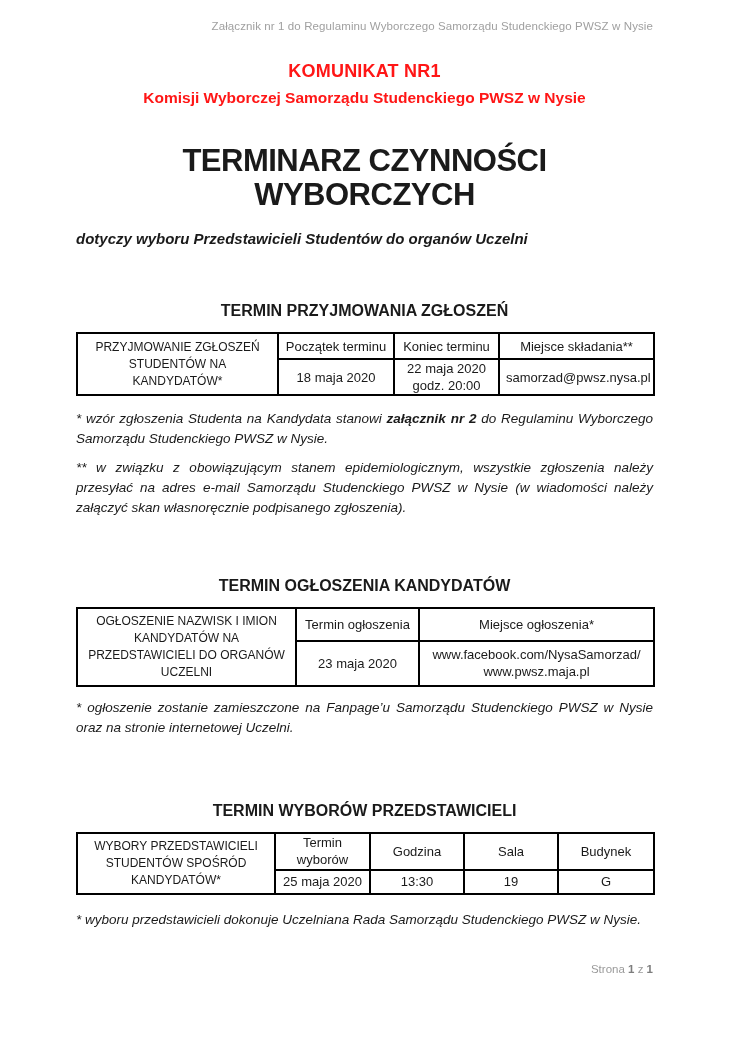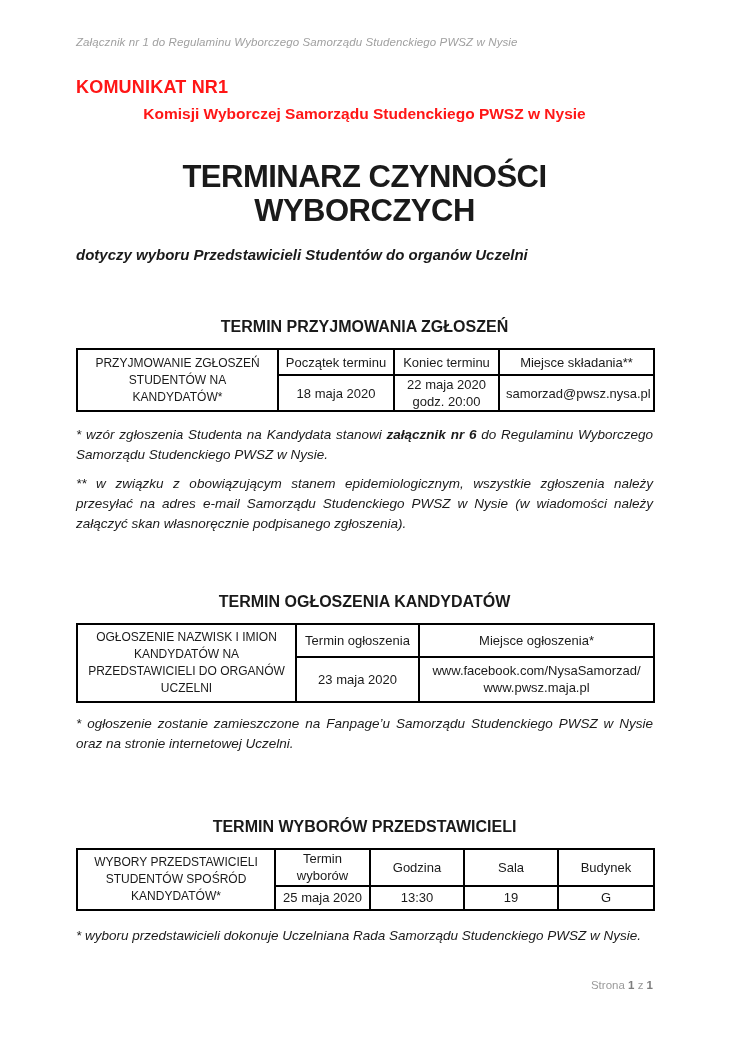--- a/index.html
+++ b/index.html
@@ -20,31 +20,31 @@
     height: 1038px;
     background: #ffffff;
   }
   .content {
     width: 577px;
     margin-left: 76px;
   }
 
   
   .attachment-note {
-    padding-top: 36px;
-    text-align: left;
-    font-style: italic;
+    padding-top: 20px;
+    text-align: right;
     font-size: 11.5px;
     color: #a0a0a0;
     letter-spacing: 0.1px;
   }
 
   
   .announcement-line1 {
     margin-top: 29px;
+    text-align: center;
     color: #ff1616;
     font-size: 18px;
     font-weight: 600;
     letter-spacing: 0.2px;
   }
   .announcement-line2 {
     margin-top: 7px;
     text-align: center;
     color: #ff1616;
     font-size: 15.5px;
@@ -166,21 +166,21 @@
           <td>
             <div>22 maja 2020</div>
             <div>godz. 20:00</div>
           </td>
           <td>samorzad@pwsz.nysa.pl</td>
         </tr>
       </tbody>
         </table>
 
       <div class="footnote fn1a">
-        <span>* wzór zgłoszenia Studenta na Kandydata stanowi </span><span class="fn-bold">załącznik nr 6</span><span> do Regulaminu Wyborczego Samorządu Studenckiego PWSZ w Nysie.</span>
+        <span>* wzór zgłoszenia Studenta na Kandydata stanowi </span><span class="fn-bold">załącznik nr 2</span><span> do Regulaminu Wyborczego Samorządu Studenckiego PWSZ w Nysie.</span>
       </div>
       <div class="footnote fn1b">** w związku z obowiązującym stanem epidemiologicznym, wszystkie zgłoszenia należy przesyłać na adres e-mail Samorządu Studenckiego PWSZ w Nysie (w wiadomości należy załączyć skan własnoręcznie podpisanego zgłoszenia).</div>
     </div>
 
     <div class="section sec2">
       <div class="section-heading">TERMIN OGŁOSZENIA KANDYDATÓW</div>
 
       <table class="schedule sched2">
         <colgroup>
           <col style="width:219px">

